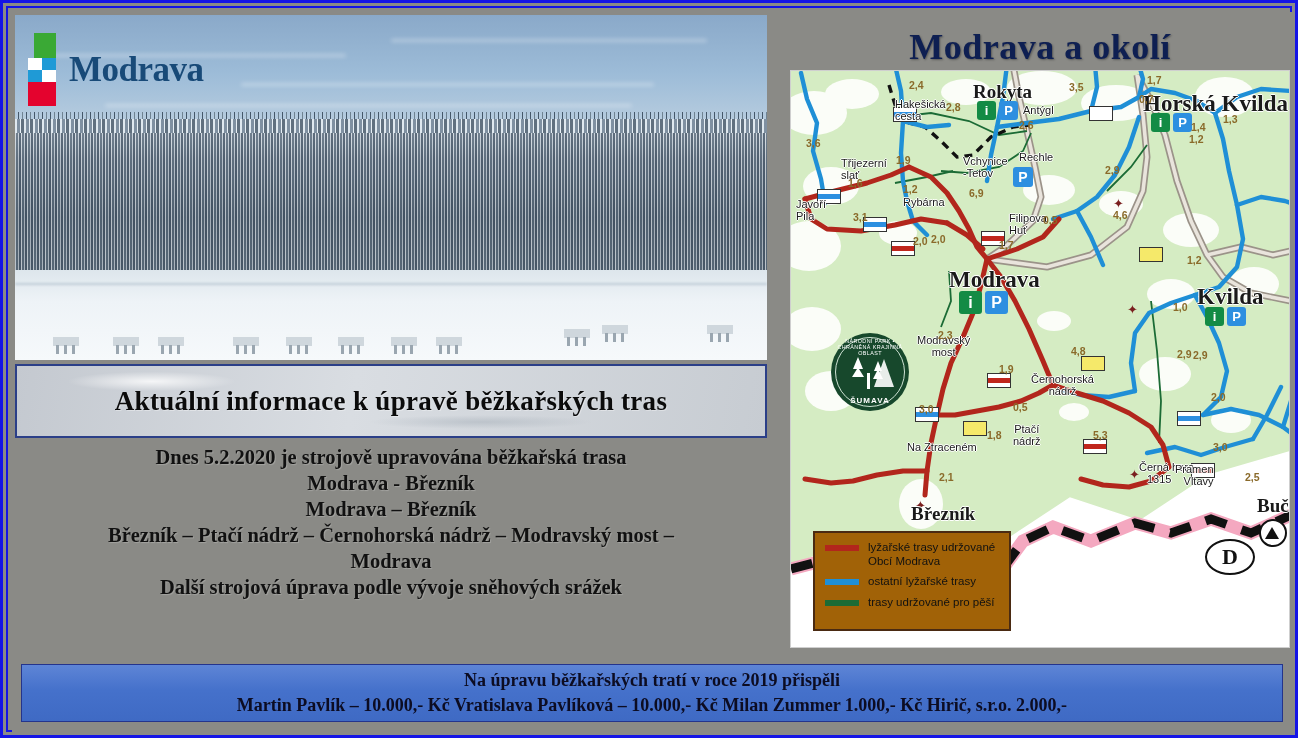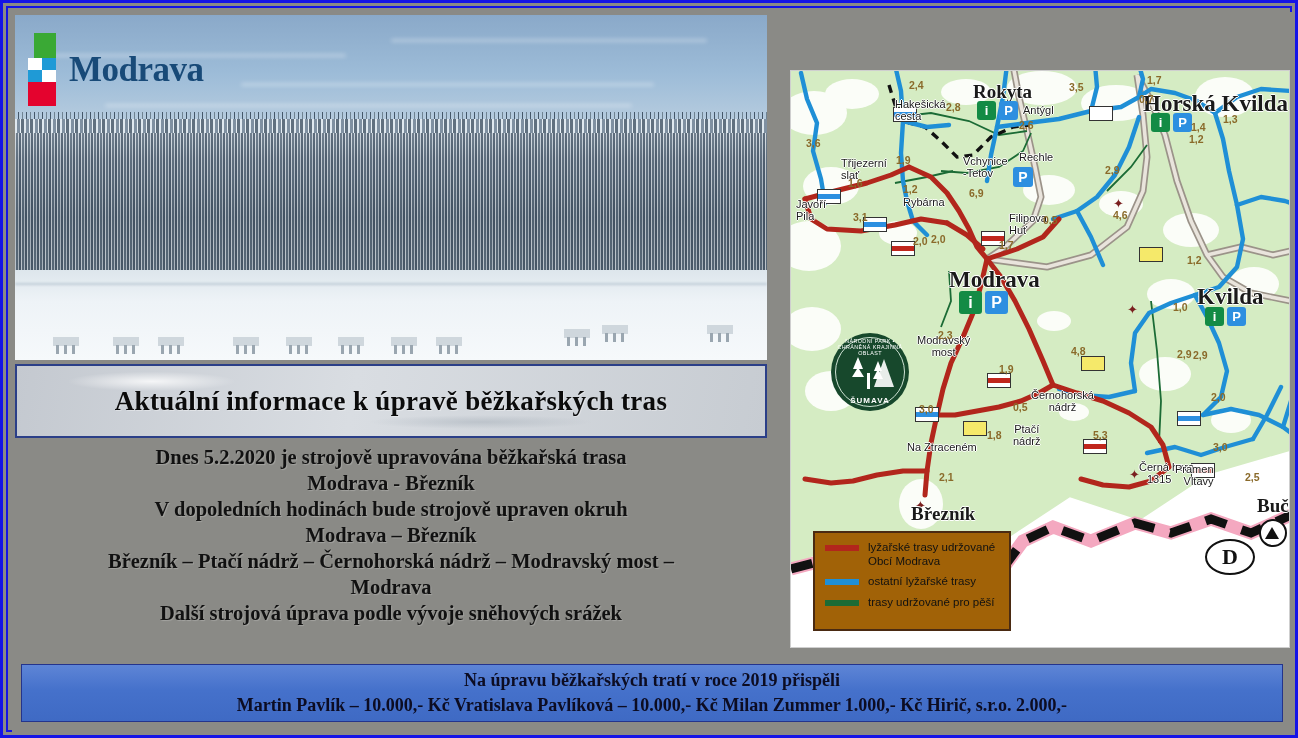--- a/index.html
+++ b/index.html
@@ -259,27 +259,29 @@
     </div>
   </div>
 
   <div id="title-banner">
     <span>Aktuální informace k úpravě běžkařských tras</span>
   </div>
 
   <div id="body-text">
     <p>Dnes 5.2.2020 je strojově upravována běžkařská trasa</p>
     <p>Modrava - Březník</p>
-    <p>V dopoledních hodinách bude strojově upraven okruh</p>
     <p>Modrava  – Březník</p>
     <p>Březník – Ptačí nádrž – Černohorská nádrž – Modravský most –</p>
     <p>Modrava</p>
     <p>Další strojová úprava podle vývoje sněhových srážek</p>
   </div>
 
+  <div id="map-title">
+    <span>Modrava a okolí</span>
+  </div>
 
   <div id="map">
     <div class="land2"></div>
 
     <div class="blob" style="left:-10px;top:20px;width:66px;height:44px;"></div>
     <div class="blob" style="left:34px;top:8px;width:54px;height:30px;"></div>
     <div class="blob" style="left:150px;top:8px;width:50px;height:26px;"></div>
     <div class="blob" style="left:216px;top:0px;width:70px;height:34px;"></div>
     <div class="blob" style="left:290px;top:14px;width:70px;height:36px;"></div>
     <div class="blob" style="left:404px;top:6px;width:60px;height:40px;"></div>
@@ -446,21 +448,21 @@
 slať</div>
     <div class="lbl place" style="left:172px;top:84px;white-space:pre;">Vchynice
 -Tetov</div>
     <div class="lbl place" style="left:5px;top:127px;white-space:pre;">Javoří
 Pila</div>
     <div class="lbl place" style="left:112px;top:125px;white-space:pre;">Rybárna</div>
     <div class="lbl place" style="left:218px;top:141px;white-space:pre;">Filipova
 Huť</div>
     <div class="lbl place" style="left:126px;top:263px;white-space:pre;text-align:center;">Modravský
 most</div>
-    <div class="lbl place" style="left:240px;top:318px;white-space:pre;text-align:center;">Černohorská
+    <div class="lbl place" style="left:240px;top:302px;white-space:pre;text-align:center;">Černohorská
 nádrž</div>
     <div class="lbl place" style="left:222px;top:352px;white-space:pre;text-align:center;">Ptačí
 nádrž</div>
     <div class="lbl place" style="left:84px;top:370px;white-space:pre;margin-left:32px;">Na Ztraceném</div>
     <div class="lbl place" style="left:348px;top:390px;white-space:pre;">Černá hora</div>
     <div class="lbl place" style="left:356px;top:402px;white-space:pre;">1315</div>
     <div class="lbl place" style="left:384px;top:392px;white-space:pre;text-align:right;">Pramen
 Vltavy</div>
 
     <div class="lbl dist" style="left:118px;top:8px;">2,4</div>

